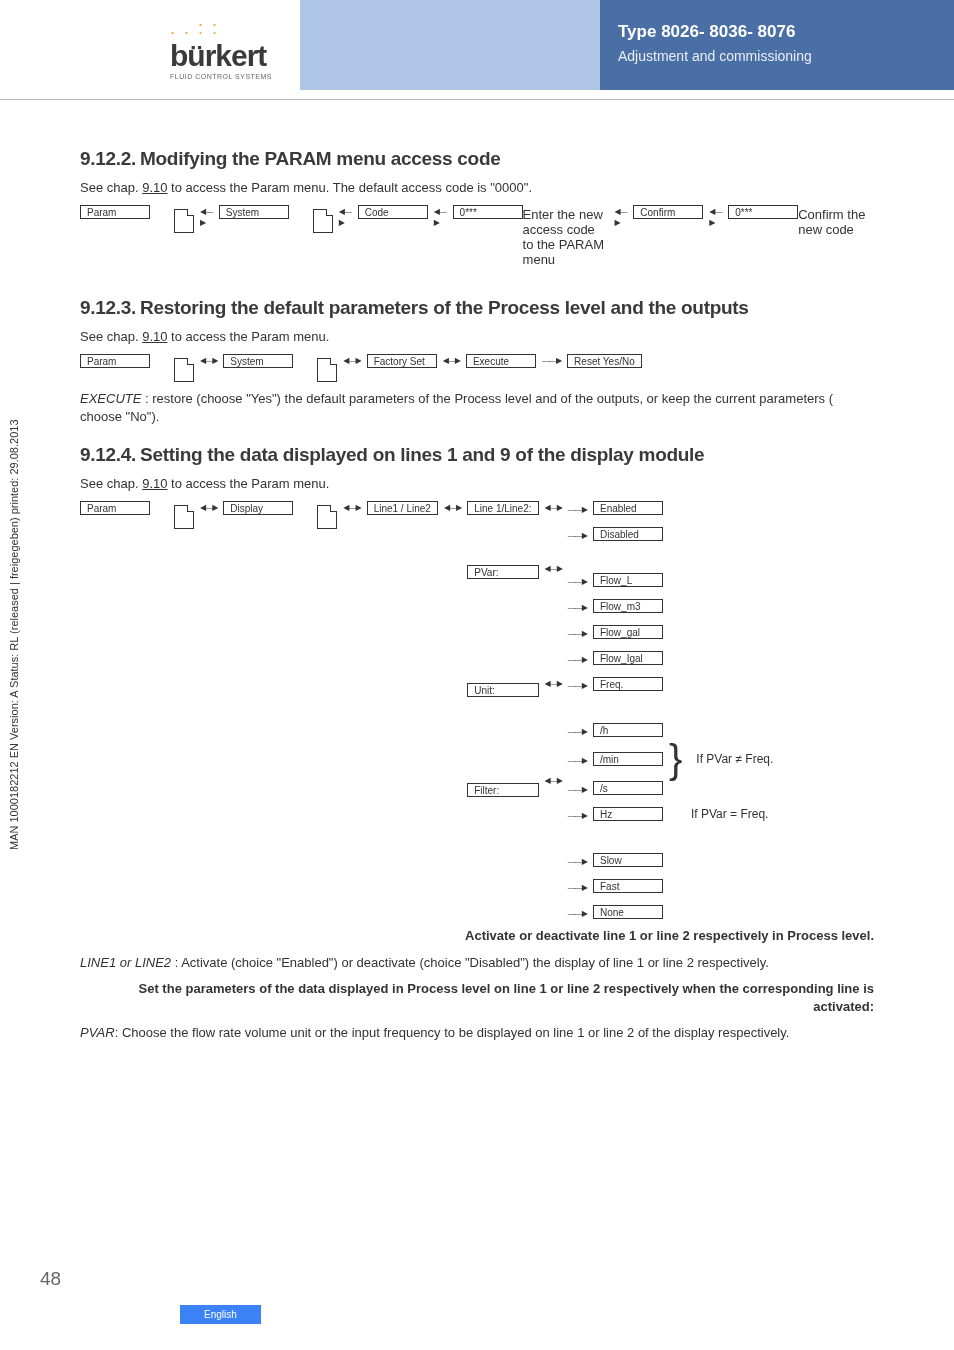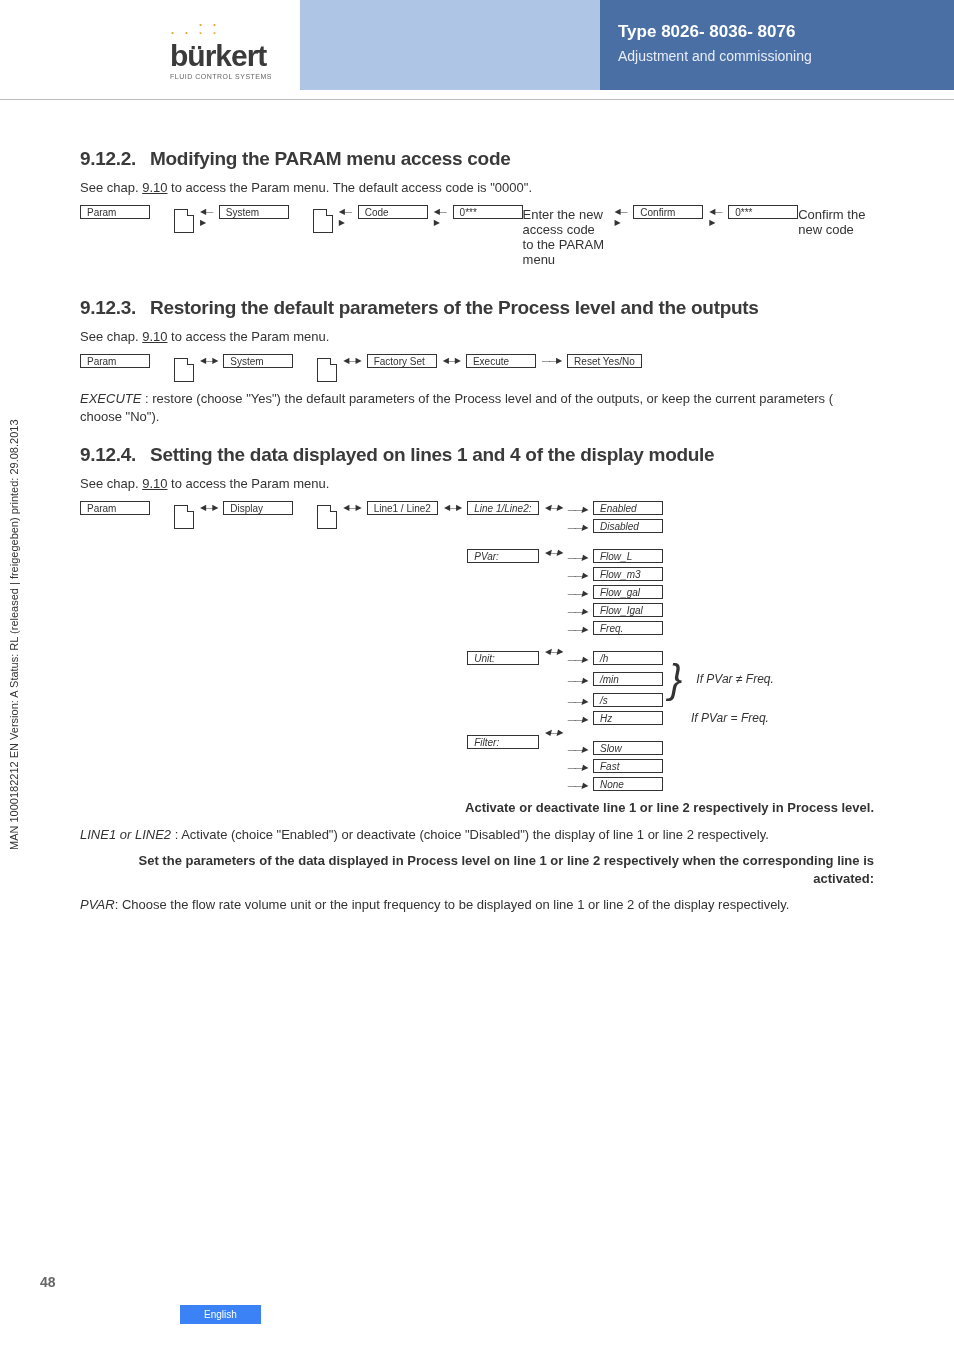--- a/index.html
+++ b/index.html
@@ -29,41 +29,41 @@
   .logo-text { font-size: 30px; font-weight: bold; color: #3a3a3a; letter-spacing: -1px; }
   .logo-dots { color: #e8a33d; font-size: 18px; letter-spacing: 2px; }
   .logo-sub { font-size: 7px; color: #666; letter-spacing: 0.5px; }
   .vtext {
     position: absolute; left: 8px; top: 850px;
     transform: rotate(-90deg); transform-origin: left top;
     font-size: 11px; color: #333; white-space: nowrap;
   }
   .content { padding: 30px 80px 0 80px; font-size: 13px; color: #333; }
   h2 { font-size: 19px; font-weight: bold; color: #3a3a3a; margin: 18px 0 10px 0; letter-spacing: -0.3px; }
-  .h2-row { display: flex; gap: 14px; align-items: center; }
+  .h2-row { display: flex; gap: 4px; align-items: center; }
   .h2-num { white-space: nowrap; }
   .see { font-size: 13px; margin-bottom: 10px; }
   .see .u { text-decoration: underline; }
   .flow { display: flex; align-items: flex-start; gap: 6px; font-size: 10px; margin-bottom: 6px; flex-wrap: nowrap; }
   .node { border: 1px solid #333; padding: 1px 6px; min-width: 70px; height: 14px; display: flex; align-items: center; white-space: nowrap; }
   .biarr::before { content: '◀—▶'; font-size: 8px; letter-spacing: -1px; }
   .rarr::before { content: '——▶'; font-size: 8px; letter-spacing: -1px; }
   .col { display: flex; align-items: flex-start; }
   .docicon { width: 20px; height: 24px; border: 1px solid #333; margin: 4px 0 0 24px; position: relative; }
   .docicon::after { content: ''; position: absolute; right: -1px; top: -1px; width: 6px; height: 6px; background: #fff; border-left: 1px solid #333; border-bottom: 1px solid #333; }
   .caption { font-size: 13px; margin-top: 2px; max-width: 140px; }
   .body-text { font-size: 13px; margin: 8px 0; line-height: 1.4; }
   .body-text em, .italic { font-style: italic; }
   .bold { font-weight: bold; text-align: right; }
   .tree { display: flex; font-size: 10px; gap: 6px; align-items: flex-start; }
-  .tree-col { display: flex; flex-direction: column; gap: 4px; font-style: italic; }
+  .tree-col { display: flex; flex-direction: column; gap: 12px; }
   .tree-row { display: flex; align-items: center; gap: 6px; }
   .side-note { font-size: 12px; margin-left: 8px; white-space: nowrap; }
   .brace { font-size: 40px; line-height: 0.5; color: #333; }
-  .page-num { position: absolute; left: 40px; bottom: 60px; font-size: 14px; color: #666; font-weight: bold; }
+  .page-num { position: absolute; left: 40px; bottom: 60px; font-size: 19px; color: #666; }
   .footer-tab { position: absolute; left: 180px; bottom: 26px; background: #3b82f6; color: #fff; padding: 4px 24px; font-size: 10px; }
 </style>
 </head>
 <body>
 
 <div class="header-band">
   <div class="header-white">
     <div class="logo-box">
       <div class="logo-dots">. . : :</div>
       <div class="logo-text">bürkert</div>
@@ -137,21 +137,21 @@
     <div class="node">Execute</div>
     <span class="rarr"></span>
     <div class="node">Reset Yes/No</div>
   </div>
   <p class="body-text">
     <span class="italic">EXECUTE</span><span> : restore (choose "Yes") the default parameters of the Process level and of the outputs, or keep the current parameters ( choose "No").</span>
   </p>
 
   <h2 class="h2-row">
     <span class="h2-num">9.12.4.</span>
-    <span>Setting the data displayed on lines 1 and 4 of the display module</span>
+    <span>Setting the data displayed on lines 1 and 9 of the display module</span>
   </h2>
   <p class="see">
     <span>See chap. </span><span class="u">9.10</span><span> to access the Param menu.</span>
   </p>
 
   <div class="tree">
     <div class="col">
       <div class="node">Param</div>
       <div class="docicon"></div>
     </div>

